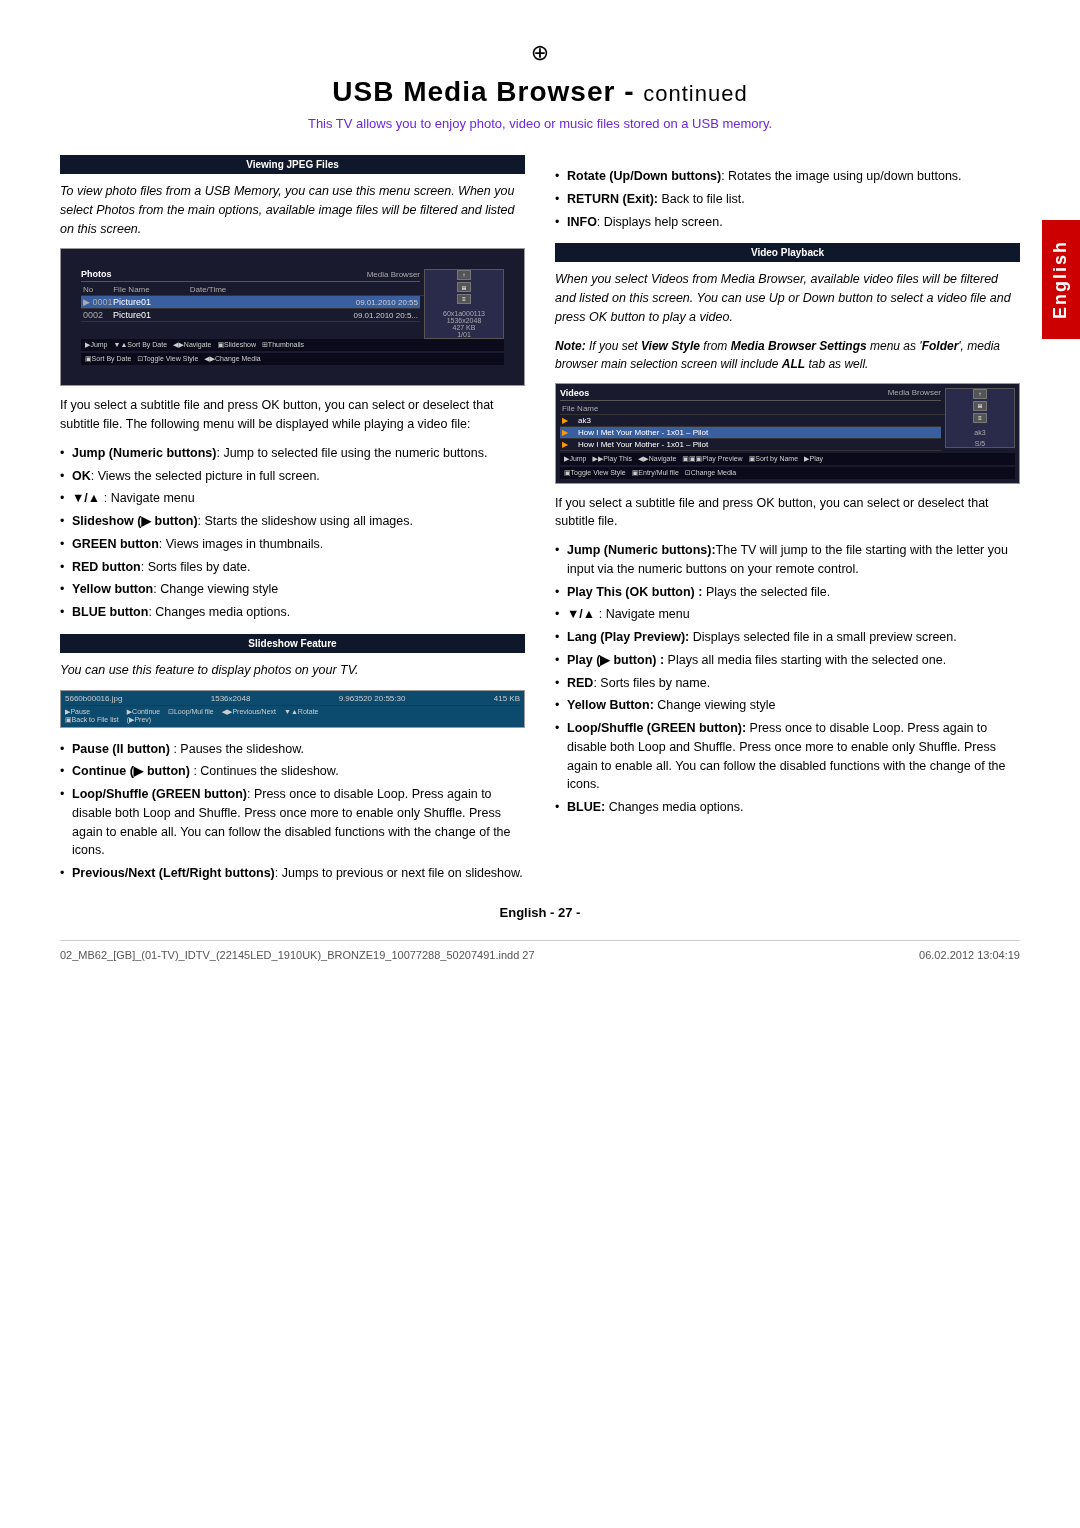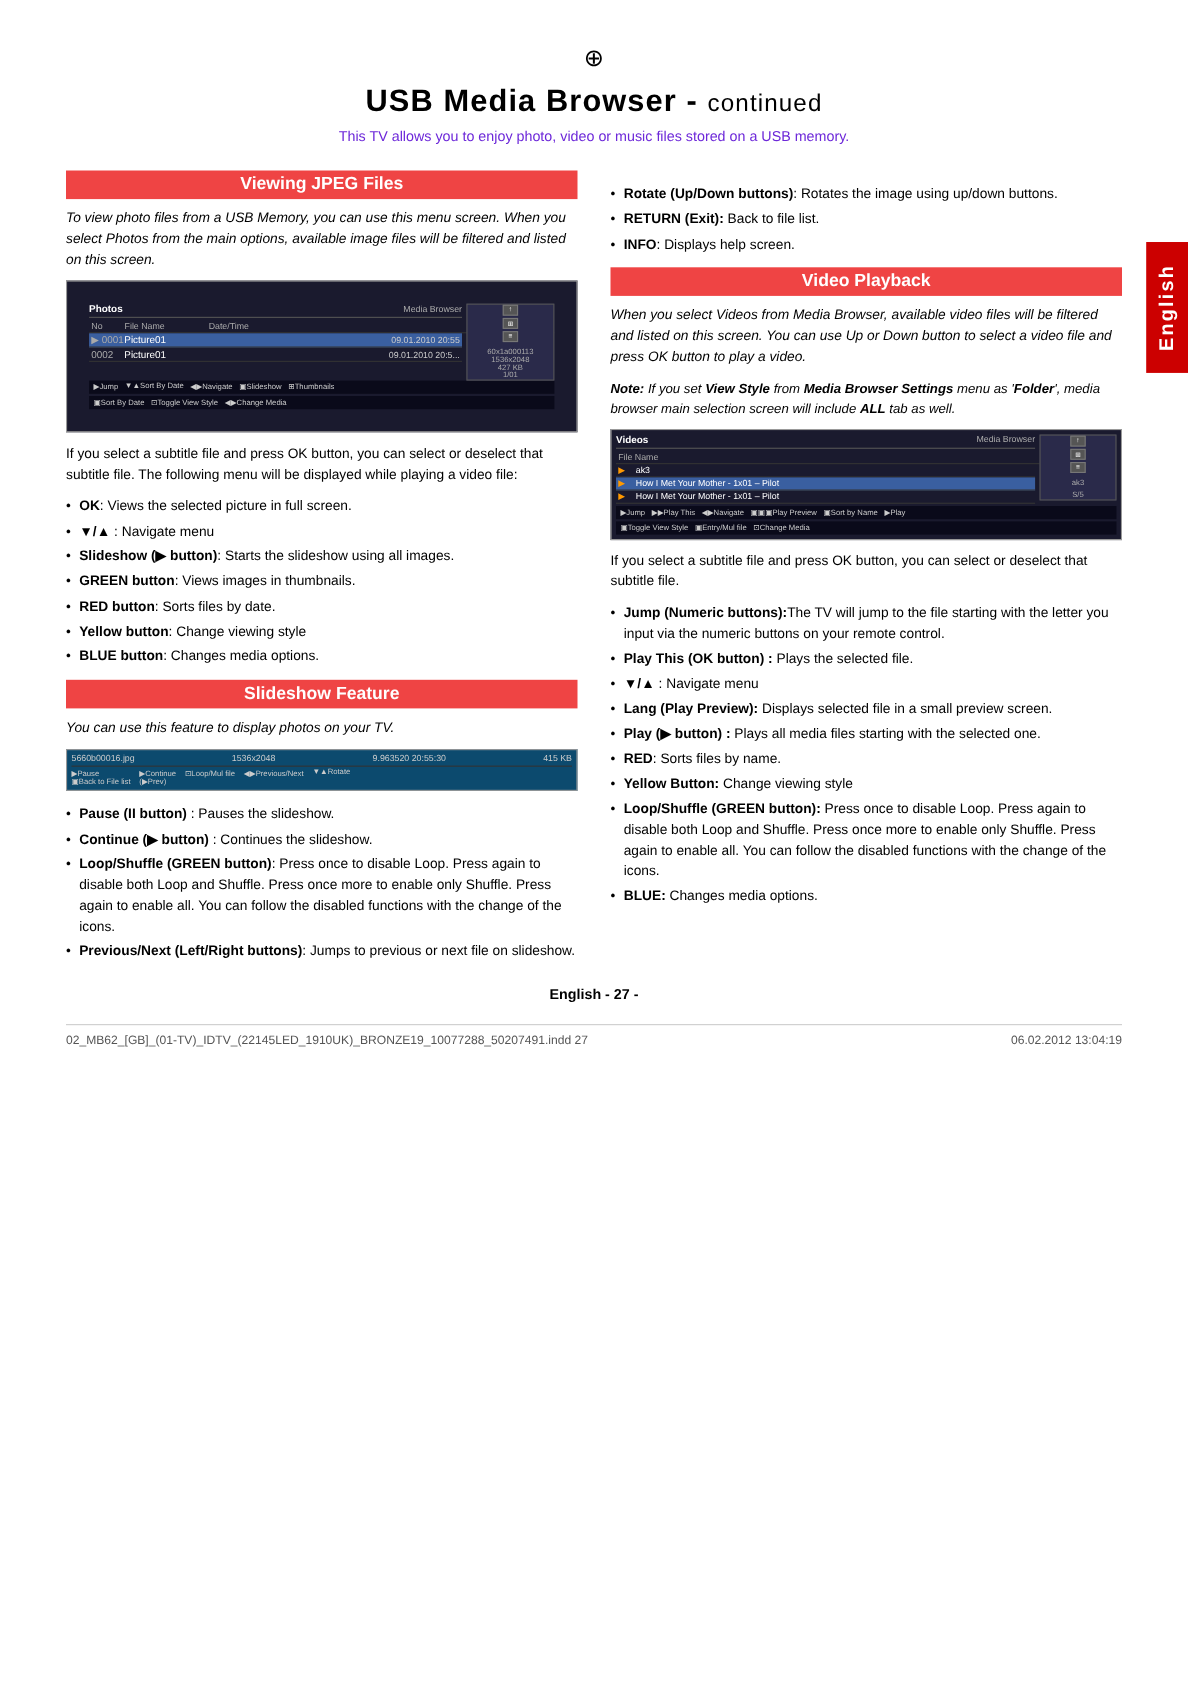--- a/index.html
+++ b/index.html
@@ -73,25 +73,25 @@
     .col-left {
       flex: 1;
     }
 
     .col-right {
       flex: 1;
     }
 
     
     .section-header {
-      background: #ef4444;
+      background: #0f172a;
       color: #fff;
       text-align: center;
       font-weight: bold;
-      font-size: 16px;
+      font-size: 10px;
       padding: 4px 8px;
       margin-bottom: 8px;
     }
 
     
     .intro-italic {
       font-style: italic;
       font-size: 12.5px;
       margin-bottom: 10px;
       line-height: 1.5;
@@ -413,20 +413,21 @@
         <div class="screen-bottom-bar">
           <span>▣Sort By Date</span>
           <span>⊡Toggle View Style</span>
           <span>◀▶Change Media</span>
         </div>
       </div>
 
       <p class="body-text">If you select a subtitle file and press OK button, you can select or deselect that subtitle file. The following menu will be displayed while playing a video file:</p>
 
       <ul class="bullet-list">
+        <li><strong>Jump (Numeric buttons)</strong>: Jump to selected file using the numeric buttons.</li>
         <li><strong>OK</strong>: Views the selected picture in full screen.</li>
         <li><strong>▼/▲</strong> : Navigate menu</li>
         <li><strong>Slideshow (▶ button)</strong>: Starts the slideshow using all images.</li>
         <li><strong>GREEN button</strong>: Views images in thumbnails.</li>
         <li><strong>RED button</strong>: Sorts files by date.</li>
         <li><strong>Yellow button</strong>: Change viewing style</li>
         <li><strong>BLUE button</strong>: Changes media options.</li>
       </ul>
 
       <div class="section-header">Slideshow Feature</div>

